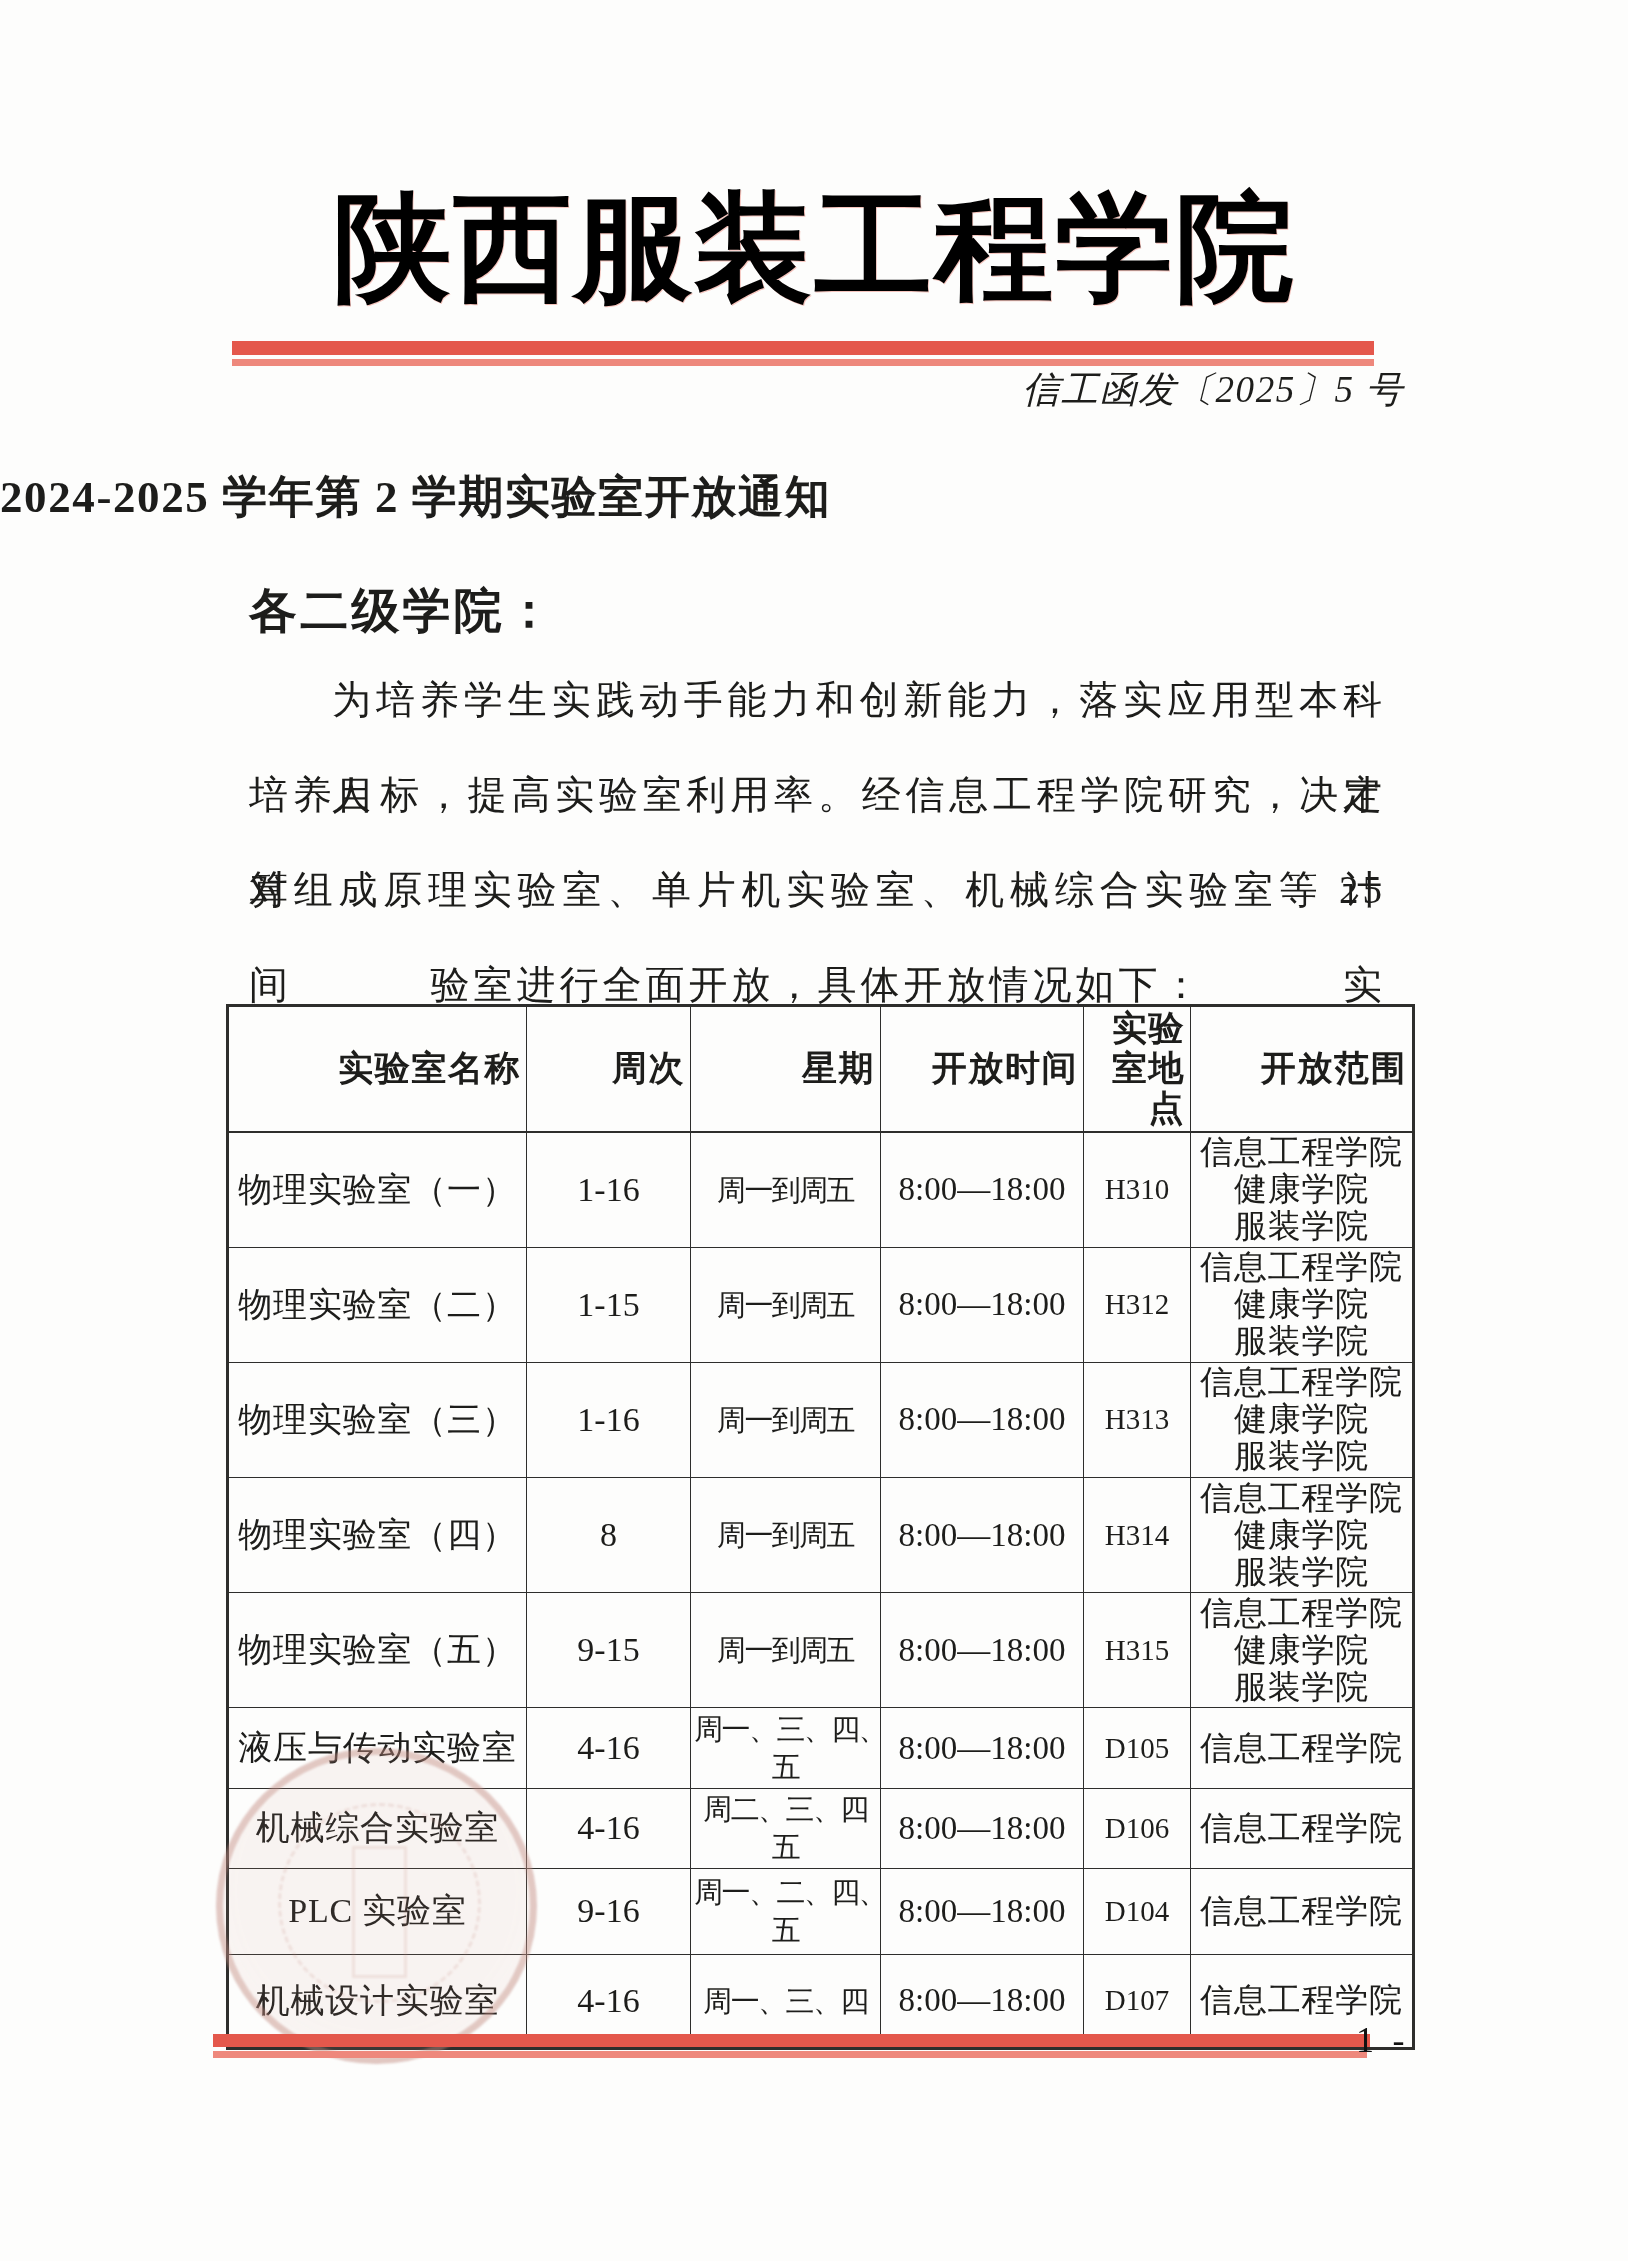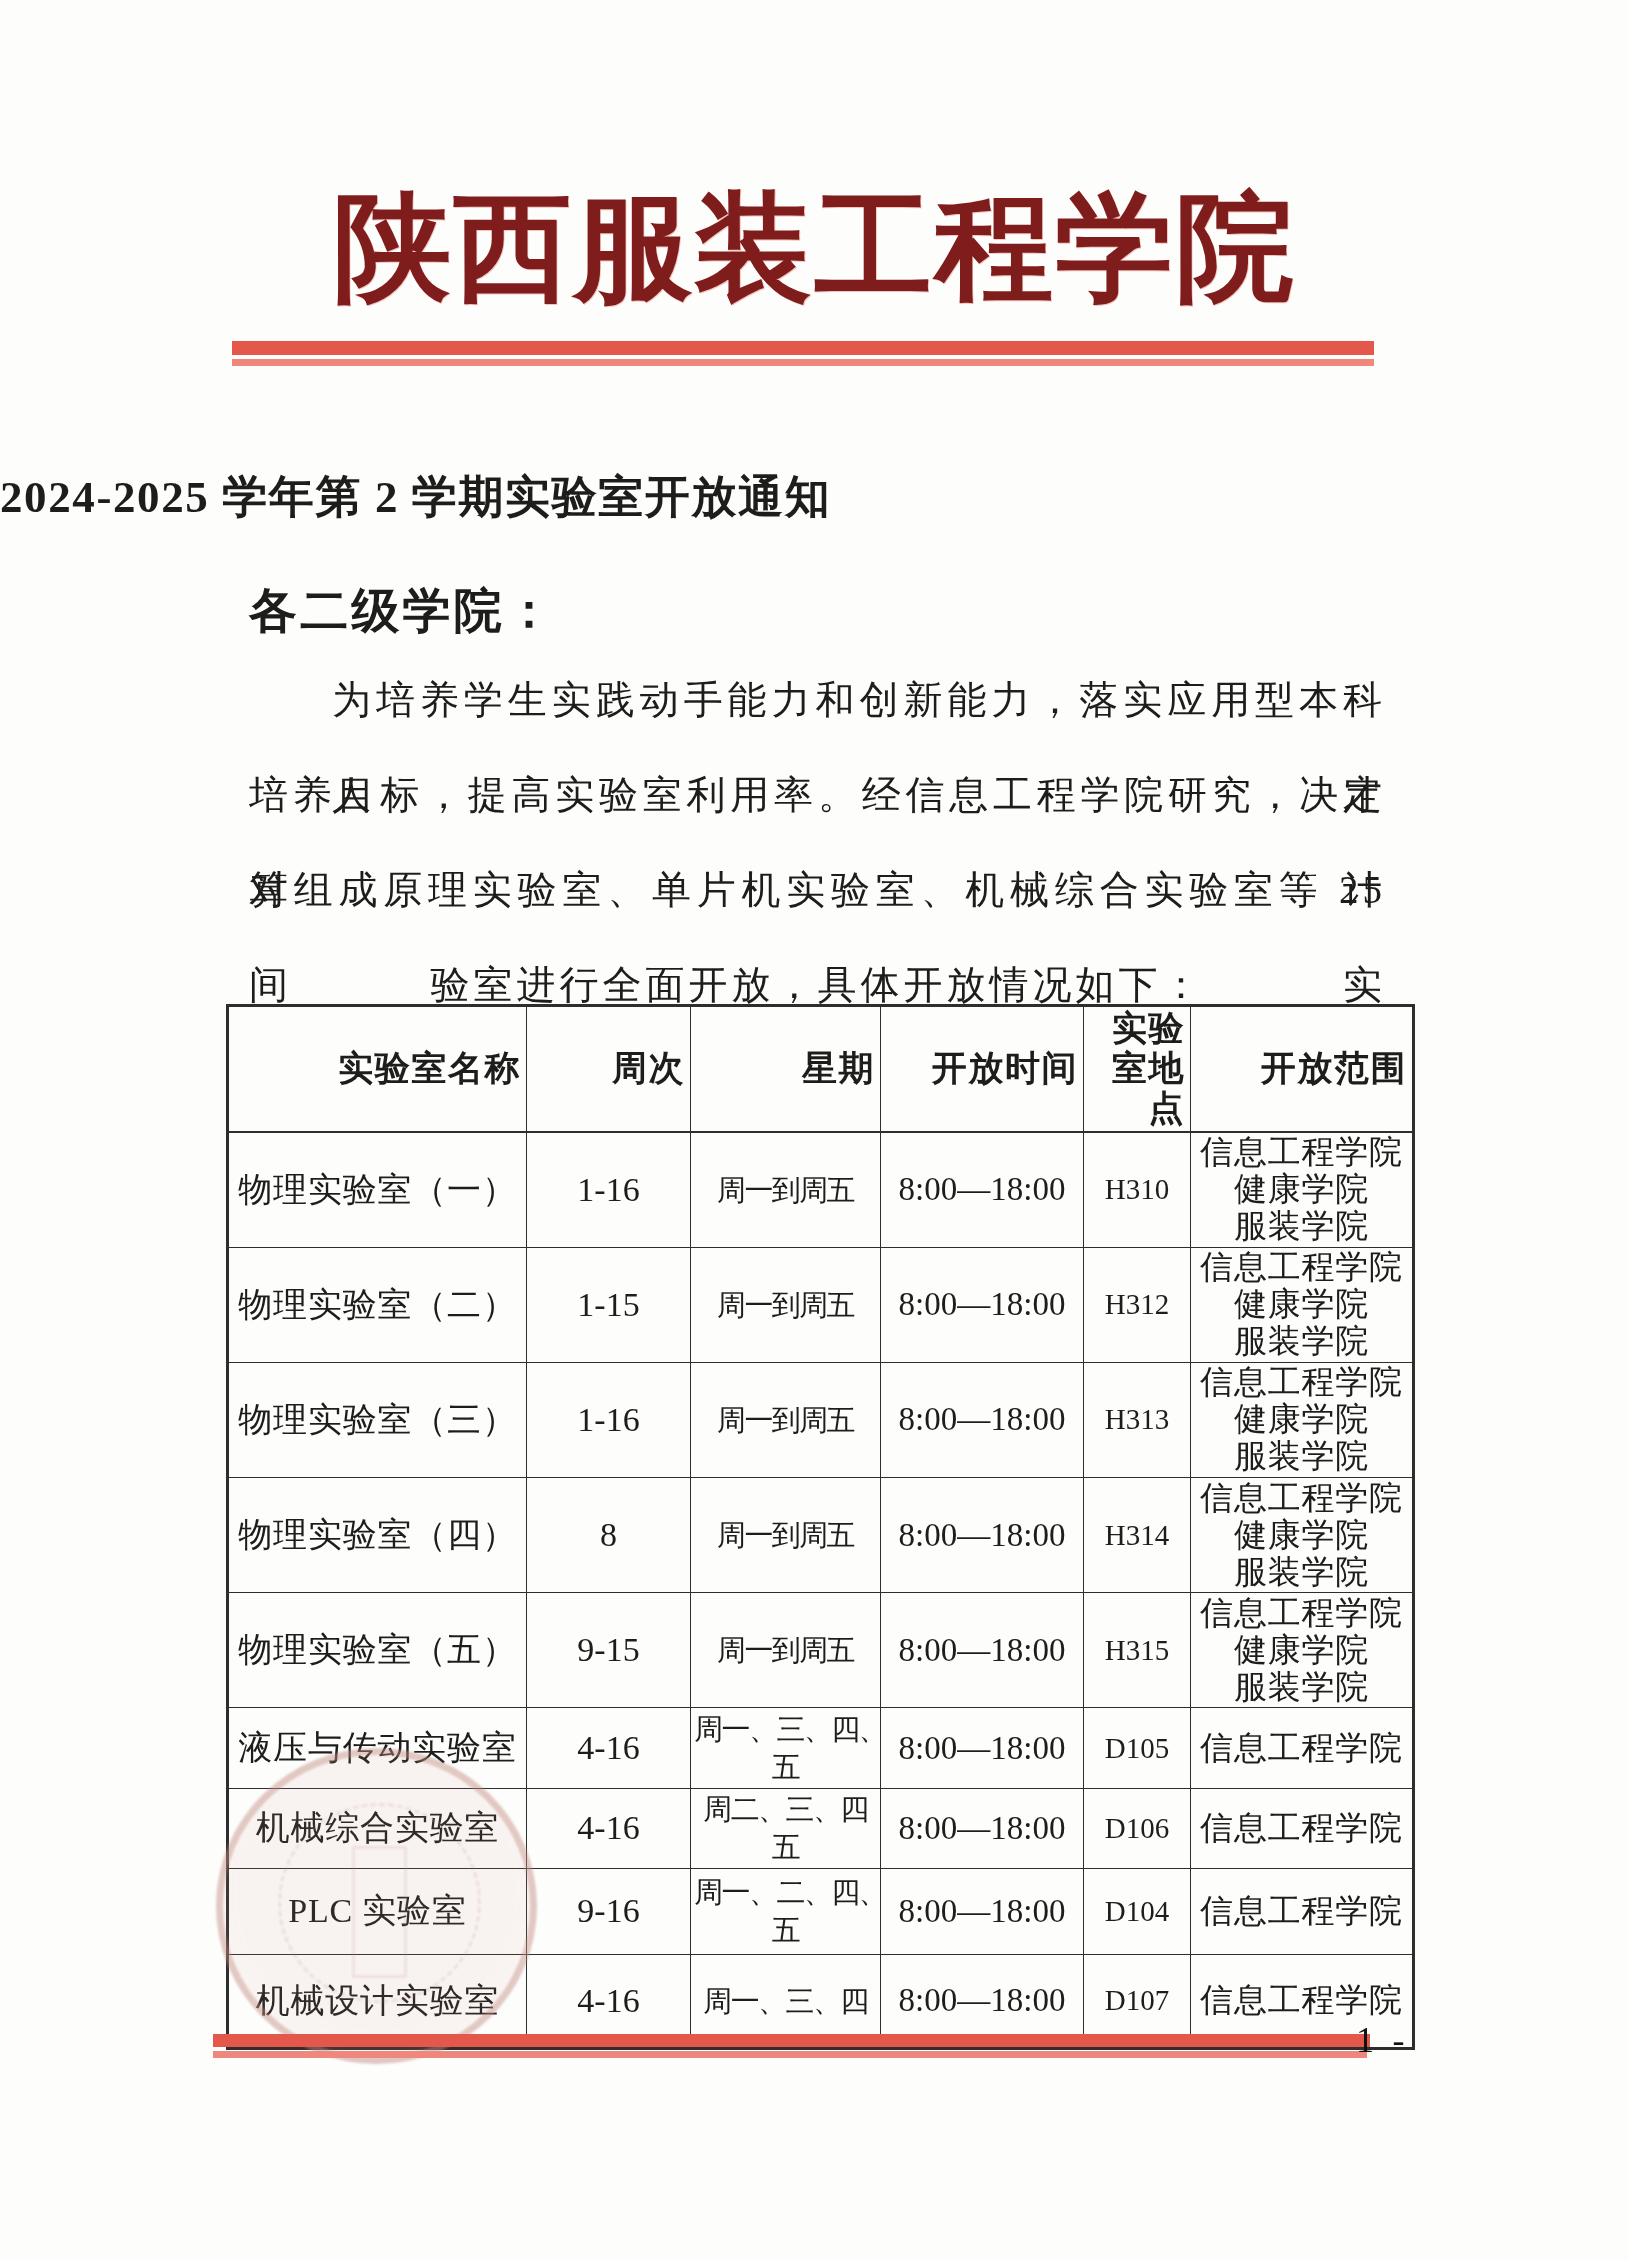--- a/index.html
+++ b/index.html
@@ -14,21 +14,21 @@
     overflow:hidden;
     font-family:var(--serif);
     color:#1d1d1b;
   }
   
   .letterhead{
     position:absolute;top:163px;left:0;width:100%;
     text-align:center;
     font-size:118px;font-weight:700;
     letter-spacing:2.4px;
-    color:#7f1d1d;
+    color:#000000;
     line-height:171px;
     text-shadow:0.8px 0.8px 0 rgba(228,88,71,.35);
   }
   .rule-top-a{position:absolute;left:232px;top:341px;width:1142px;height:13.5px;background:#e4584c;}
   .rule-top-b{position:absolute;left:232px;top:359px;width:1142px;height:7.2px;background:#ee887c;}
   .doc-number{
     position:absolute;top:367px;right:225px;
     font-size:37px;letter-spacing:1.6px;
     font-style:italic;
     line-height:45px;
@@ -110,20 +110,21 @@
 </style>
 </head>
 <body>
 
 <div class="sheet">
 
   <div class="letterhead">陕西服装工程学院</div>
   <div class="rule-top-a"></div>
   <div class="rule-top-b"></div>
 
+  <div class="doc-number">信工函发〔2025〕5 号</div>
 
   <h1 class="doc-title">2024-2025 学年第 2 学期实验室开放通知</h1>
 
   <div class="salutation">各二级学院：</div>
 
   <div class="body-text">
     <div class="body-line justify indent">为培养学生实践动手能力和创新能力，落实应用型本科人才</div>
     <div class="body-line justify">培养目标，提高实验室利用率。经信息工程学院研究，决定对计</div>
     <div class="body-line justify">算组成原理实验室、单片机实验室、机械综合实验室等 25 间实</div>
     <div class="body-line">验室进行全面开放，具体开放情况如下：</div>

